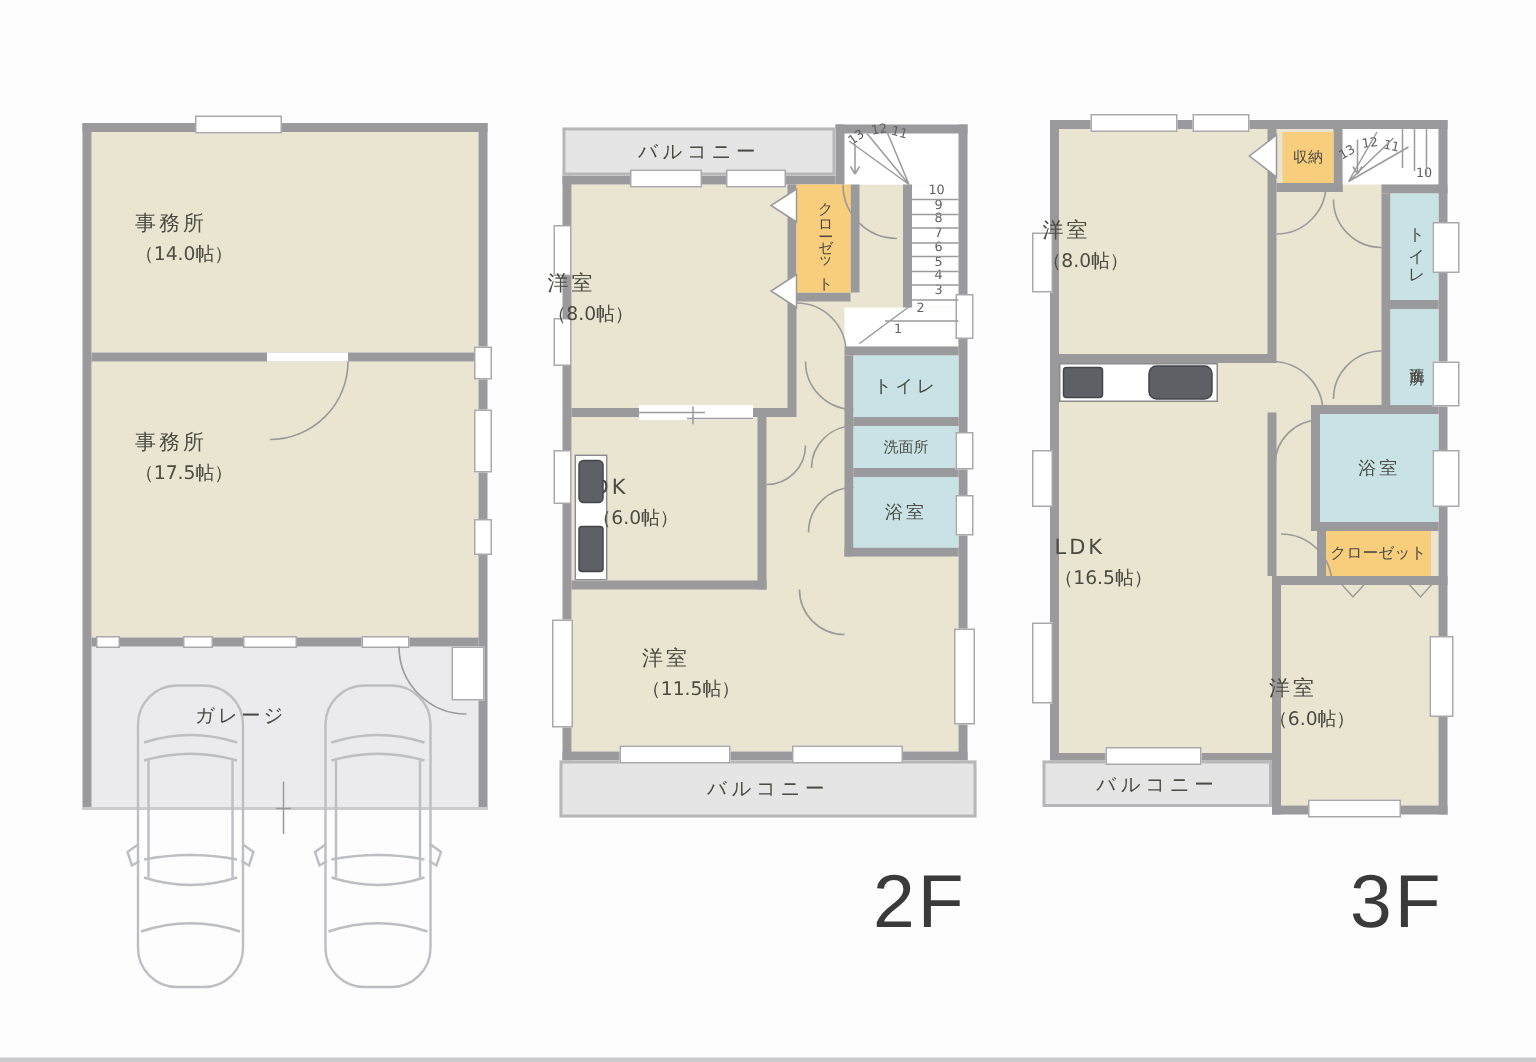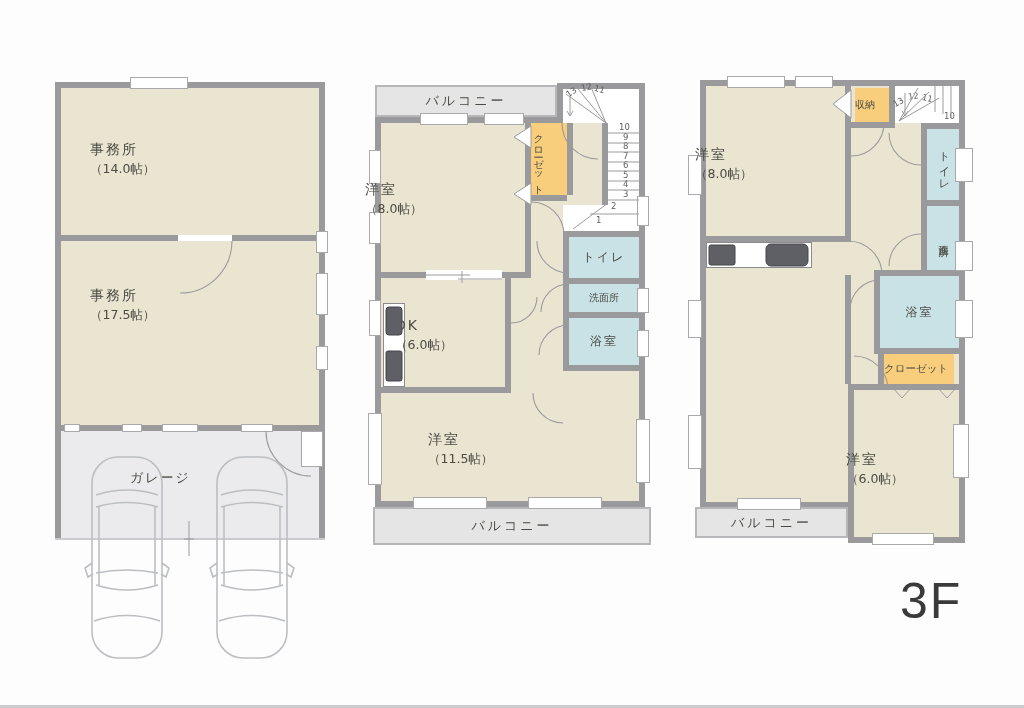--- a/index.html
+++ b/index.html
@@ -2,21 +2,21 @@
 <html style="--wall: #9a9a9c; --room: #eae5d1; --wet: #c9e2e6; --closet: #f8ce7c; --garage: #ebebed; --line: #9b9b9d; --car: #bcbec2; --text: #4b4b44;"><head>
 <meta charset="utf-8">
 <style>
   *{margin:0;padding:0;box-sizing:border-box}
   html,body{background:#fff}
   #canvas{position:relative;width:1024px;height:708px;background:#fdfdfd;overflow:hidden;
     font-family:"DejaVu Sans","Liberation Sans",sans-serif;color:var(--text,#4b4b44)}
   .wall{position:absolute;background:var(--wall,#9a9a9c)}
   .room{position:absolute;background:var(--room,#eae5d1)}
   .wet{position:absolute;background:var(--wet,#c9e2e6);display:flex;align-items:center;justify-content:center;text-align:center}
-  .closet{position:absolute;background:var(--closet,#f8ce7c);display:flex;align-items:center;text-align:center}
+  .closet{position:absolute;background:var(--closet,#f8ce7c);display:flex;align-items:center;justify-content:center;text-align:center}
   .garage-floor{position:absolute;background:var(--garage,#ebebed)}
   .white{position:absolute;background:#fff}
   .balcony{position:absolute;background:#e5e5e5;border:2px solid #b7b7b9;display:flex;align-items:center;justify-content:center;
     font-size:13px;letter-spacing:3px}
   .win{position:absolute;background:#fff;border:1px solid #a9a9ab}
   .rlabel{position:absolute;text-align:left;line-height:1.4}
   .rlabel .nm{display:block;font-size:14px;letter-spacing:2px}
   .rlabel .sz{display:block;font-size:12.5px;letter-spacing:0}
   .vtext{writing-mode:vertical-rl;text-orientation:mixed;letter-spacing:1px}
   .flabel{position:absolute;font-size:50px;letter-spacing:2px;color:#3a3a3a;font-family:"Liberation Sans",sans-serif;font-weight:400}
@@ -134,20 +134,21 @@
     <span class="sz">（8.0帖）</span>
   </div>
   <div class="rlabel" style="left:395px;top:316px;width:116px">
     <span class="nm">DK</span>
     <span class="sz">（6.0帖）</span>
   </div>
   <div class="rlabel" style="left:428px;top:430px;width:160px">
     <span class="nm">洋室</span>
     <span class="sz">（11.5帖）</span>
   </div>
+  <div class="flabel" style="left:582px;top:572px">2F</div>
 
   <span class="stnum" style="left:566px;top:88px;transform:rotate(-35deg)">13</span>
   <span class="stnum" style="left:581px;top:83px;transform:rotate(-10deg)">12</span>
   <span class="stnum" style="left:594px;top:85px;transform:rotate(15deg)">11</span>
   <span class="stnum" style="left:619px;top:123px">10</span>
   <span class="stnum" style="left:623px;top:133px">9</span>
   <span class="stnum" style="left:623px;top:142px">8</span>
   <span class="stnum" style="left:623px;top:152px">7</span>
   <span class="stnum" style="left:623px;top:161px">6</span>
   <span class="stnum" style="left:623px;top:171px">5</span>
@@ -213,20 +214,24 @@
   <div class="win" style="left:955px;top:241px;width:18px;height:30px"></div>
   <div class="win" style="left:955px;top:300px;width:18px;height:38px"></div>
   <div class="win" style="left:953px;top:424px;width:16px;height:54px"></div>
   <div class="win" style="left:737px;top:498px;width:64px;height:12px"></div>
   <div class="win" style="left:872px;top:533px;width:62px;height:12px"></div>
 
   <div class="rlabel" style="left:695px;top:145px;width:160px">
     <span class="nm">洋室</span>
     <span class="sz">（8.0帖）</span>
   </div>
+  <div class="rlabel" style="left:703px;top:356px;width:160px">
+    <span class="nm">LDK</span>
+    <span class="sz">（16.5帖）</span>
+  </div>
   <div class="rlabel" style="left:846px;top:450px;width:120px">
     <span class="nm">洋室</span>
     <span class="sz">（6.0帖）</span>
   </div>
   <div class="flabel" style="left:900px;top:572px">3F</div>
 
   <span class="stnum" style="left:893px;top:98px;transform:rotate(-30deg)">13</span>
   <span class="stnum" style="left:908px;top:92px;transform:rotate(-8deg)">12</span>
   <span class="stnum" style="left:922px;top:94px;transform:rotate(12deg)">11</span>
   <span class="stnum" style="left:944px;top:112px">10</span>

